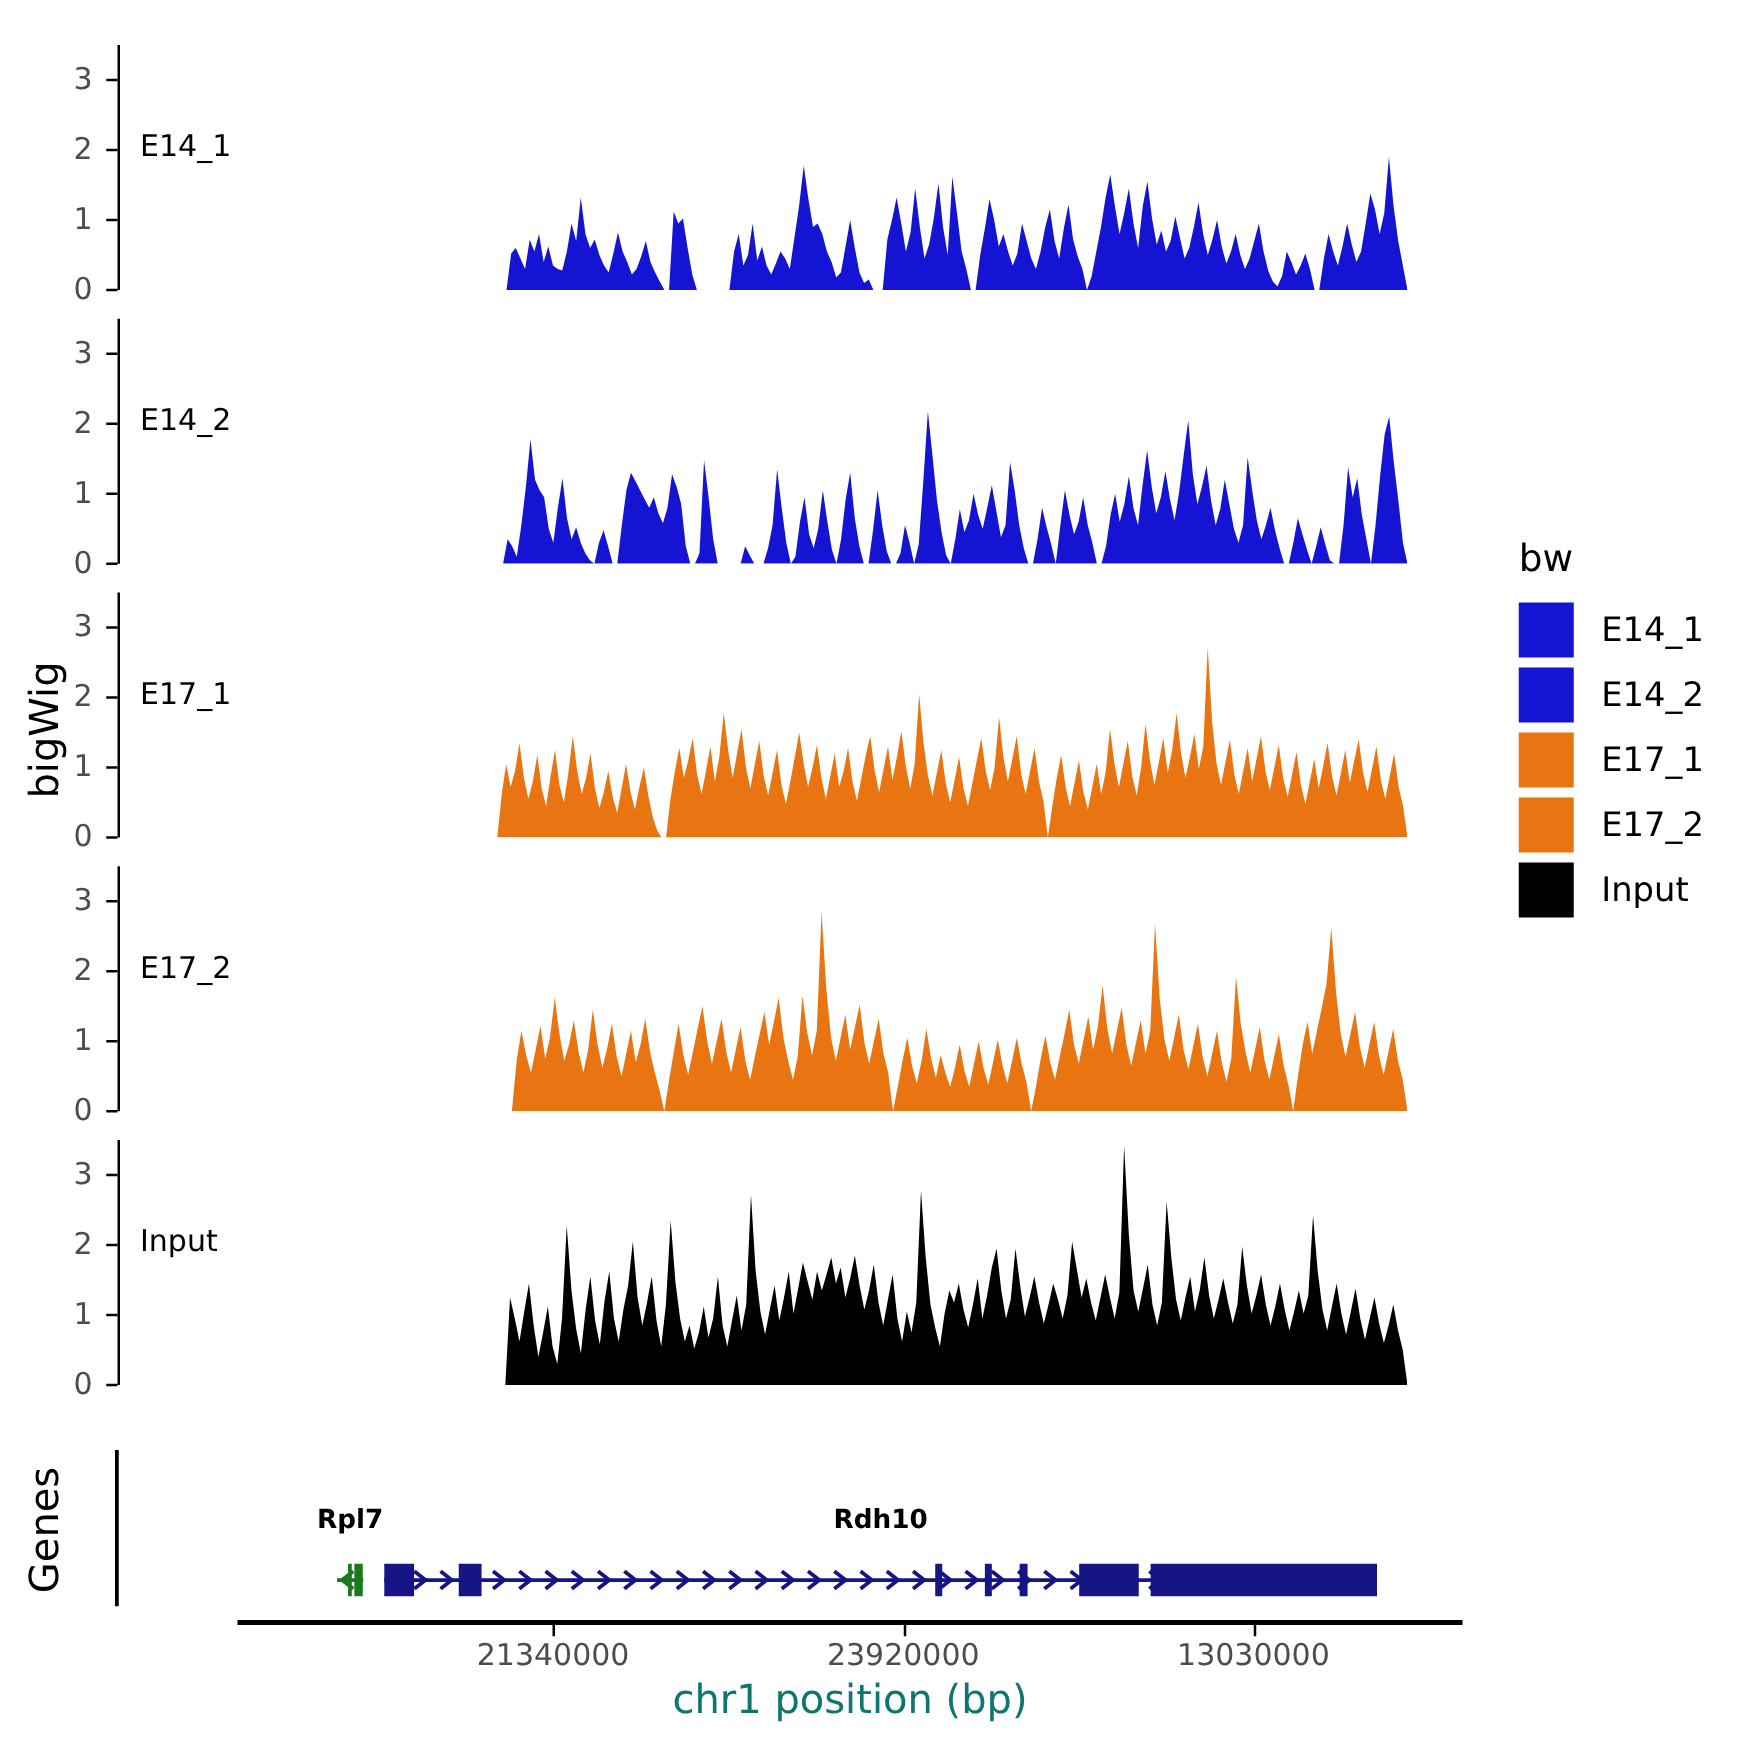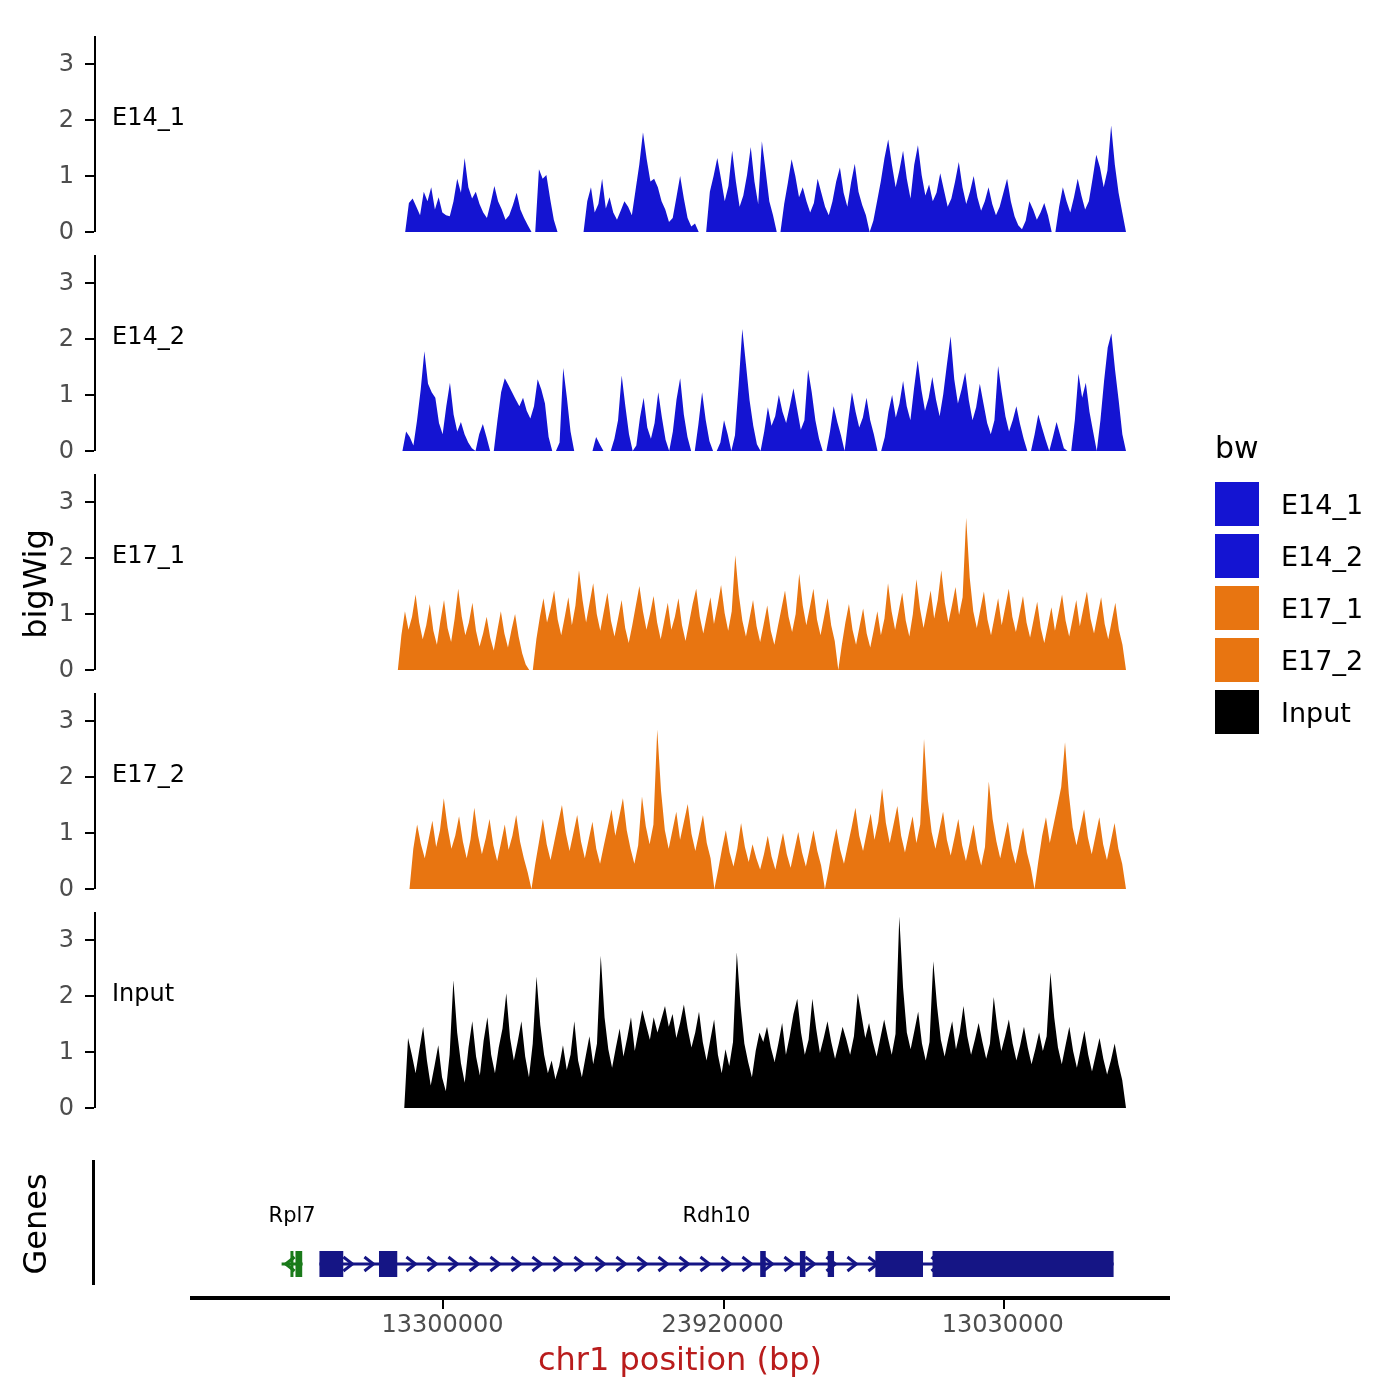--- a/index.html
+++ b/index.html
@@ -22,21 +22,21 @@
   .plotarea{position:absolute;overflow:hidden;}
   .plotarea svg{display:block;}
   .trackname{position:absolute;font-size:24px;color:#000;white-space:nowrap;}
 
   
   .genepanel{position:absolute;}
   .geneaxis{position:absolute;width:2px;background:#000;}
   .xtick{position:absolute;width:2px;height:9px;background:#000;}
   .xticklab{position:absolute;font-size:24px;color:#4d4d4d;text-align:center;
             width:180px;line-height:1;}
-  .xaxistitle{position:absolute;font-size:32px;color:#b91c1c;text-align:center;}
+  .xaxistitle{position:absolute;font-size:32px;color:#0f766e;text-align:center;}
 
   
   .legend{position:absolute;text-align:right;}
   .legtitle{position:absolute;font-size:30px;color:#000;}
   .legrow{position:absolute;display:flex;align-items:center;}
   .legswatch{width:44px;height:44px;display:block;}
   .leglabel{font-size:27px;color:#000;margin-left:22px;white-space:nowrap;}
 </style>
 </head>
 <body>
@@ -130,21 +130,21 @@
         <div class="plotarea" style="left: 144px; top: 0px; width: 888px; height: 196px;">
           <svg width="888" height="196">
             <polygon points="0,196 0.00,196.00 3.78,196.00 7.56,196.00 11.34,196.00 15.11,196.00 18.89,196.00 22.67,196.00 26.45,196.00 30.23,196.00 34.01,196.00 37.79,196.00 41.57,196.00 45.34,196.00 49.12,196.00 52.90,196.00 56.68,196.00 60.46,196.00 64.24,196.00 68.02,196.00 71.80,196.00 75.57,196.00 79.35,196.00 83.13,196.00 86.91,196.00 90.69,196.00 94.47,196.00 98.25,196.00 102.03,196.00 105.80,196.00 109.58,196.00 113.36,196.00 117.14,196.00 120.92,196.00 124.70,196.00 128.48,196.00 132.26,196.00 136.03,196.00 139.81,196.00 143.59,196.00 147.37,196.00 151.15,196.00 154.93,196.00 158.71,196.00 162.49,196.00 166.26,196.00 170.04,126.00 173.82,142.80 177.60,161.28 181.38,137.20 185.16,114.80 188.94,148.40 192.71,173.60 196.49,154.00 200.27,133.28 204.05,165.20 207.83,179.20 211.61,142.80 215.39,68.32 219.17,120.40 222.94,151.20 226.72,170.80 230.50,135.52 234.28,109.20 238.06,144.48 241.84,163.52 245.62,128.80 249.40,105.28 253.17,142.80 256.95,161.28 260.73,135.52 264.51,116.48 268.29,81.20 272.07,126.00 275.85,148.40 279.63,129.92 283.40,109.20 287.18,144.48 290.96,165.20 294.74,131.60 298.52,64.40 302.30,113.12 306.08,142.80 309.86,161.28 313.63,148.40 317.41,166.88 321.19,154.00 324.97,133.28 328.75,157.92 332.53,142.80 336.31,109.20 340.09,148.40 343.86,165.20 347.64,144.48 351.42,124.32 355.20,152.32 358.98,131.60 362.76,43.68 366.54,105.28 370.31,137.20 374.09,155.68 377.87,135.52 381.65,116.48 385.43,144.48 389.21,126.00 392.99,105.28 396.77,138.88 400.54,118.72 404.32,98.00 408.10,113.12 411.88,127.68 415.66,105.28 419.44,120.40 423.22,107.52 427.00,94.08 430.77,114.80 434.55,101.92 438.33,126.00 442.11,110.88 445.89,92.40 449.67,116.48 453.45,135.52 457.23,120.40 461.00,99.68 464.78,129.92 468.56,148.40 472.34,127.68 476.12,107.52 479.90,142.80 483.68,161.28 487.46,137.20 491.23,154.00 495.01,129.92 498.79,40.32 502.57,94.08 506.35,131.60 510.13,150.08 513.91,165.20 517.69,138.88 521.46,120.40 525.24,129.92 529.02,114.80 532.80,135.52 536.58,150.08 540.36,131.60 544.14,110.88 547.91,142.80 551.69,124.32 555.47,101.92 559.25,86.80 563.03,120.40 566.81,142.80 570.59,127.68 574.37,86.80 578.14,116.48 581.92,141.12 585.70,126.00 589.48,109.20 593.26,129.92 597.04,146.72 600.82,131.60 604.60,114.80 608.37,127.68 612.15,142.80 615.93,124.32 619.71,81.20 623.49,103.60 627.27,126.00 631.05,110.88 634.83,129.92 638.60,144.48 642.38,126.00 646.16,107.52 649.94,126.00 653.72,142.80 657.50,122.08 661.28,4.48 665.06,75.60 668.83,120.40 672.61,137.20 676.39,118.72 680.17,99.68 683.95,131.60 687.73,148.40 691.51,129.92 695.29,49.28 699.06,94.08 702.84,127.68 706.62,144.48 710.40,126.00 714.18,109.20 717.96,137.20 721.74,120.40 725.51,94.08 729.29,124.32 733.07,142.80 736.85,127.68 740.63,110.88 744.41,129.92 748.19,146.72 751.97,131.60 755.74,85.12 759.52,116.48 763.30,138.88 767.08,124.32 770.86,107.52 774.64,131.60 778.42,148.40 782.20,133.28 785.97,114.80 789.75,135.52 793.53,152.32 797.31,137.20 801.09,120.40 804.87,138.88 808.65,124.32 812.43,60.48 816.20,105.28 819.98,135.52 823.76,152.32 827.54,133.28 831.32,114.80 835.10,138.88 838.88,155.68 842.66,137.20 846.43,118.72 850.21,142.80 853.99,159.60 857.77,142.80 861.55,126.00 865.33,146.72 869.11,162.40 872.89,148.40 876.66,131.60 880.44,152.32 884.22,168.00 888.00,196.00 888,196" fill="#000000"></polygon>
           </svg>
         </div>
       </div>
     </div>
 
   <div class="genepanel" style="left:92px;top:1160px;width:1090px;height:130px;">
     <div class="geneaxis" style="left:0;top:0;width:3px;height:125px;"></div>
-    <div id="genes-svg-holder" style="position:absolute;left:12px;top:0;width:1090px;height:130px;"><svg width="1090" height="130">
+    <div id="genes-svg-holder" style="position:absolute;left:0;top:0;width:1090px;height:130px;font-weight:bold;"><svg width="1090" height="130">
           <text x="188.1198738170347" y="62" text-anchor="middle" font-size="21" font-family="&quot;DejaVu Sans&quot;,&quot;Liberation Sans&quot;,sans-serif" fill="#000">Rpl7</text>
           <line x1="177.61514195583595" x2="198.62460567823342" y1="104" y2="104" stroke="#1A7A1A" stroke-width="3"></line>
           <path d="M190.61514195583595,97 L181.61514195583595,104 L190.61514195583595,111" fill="none" stroke="#1A7A1A" stroke-width="3"></path>
           <rect x="186.4391167192429" y="91" width="3" height="26" fill="#1A7A1A"></rect>
           <rect x="191.48138801261828" y="91" width="6.7230283911671895" height="26" fill="#1A7A1A"></rect>
           <text x="612.5110410094637" y="62" text-anchor="middle" font-size="21" font-family="&quot;DejaVu Sans&quot;,&quot;Liberation Sans&quot;,sans-serif" fill="#000">Rdh10</text>
           <line x1="215.4321766561514" x2="1009.5899053627761" y1="104" y2="104" stroke="#151585" stroke-width="3"></line>
           <path d="M218.4321766561514,97 L227.4321766561514,104 L218.4321766561514,111" fill="none" stroke="#151585" stroke-width="3"></path>
           <path d="M239.4321766561514,97 L248.4321766561514,104 L239.4321766561514,111" fill="none" stroke="#151585" stroke-width="3"></path>
           <path d="M260.4321766561514,97 L269.4321766561514,104 L260.4321766561514,111" fill="none" stroke="#151585" stroke-width="3"></path>
@@ -189,21 +189,21 @@
           <rect x="695.8976025236593" y="91" width="5.559104100946378" height="26" fill="#151585"></rect>
           <rect x="723.6931230283913" y="91" width="6.353261829653004" height="26" fill="#151585"></rect>
           <rect x="771.3425867507888" y="91" width="47.64946372239753" height="26" fill="#151585"></rect>
           <rect x="828.5219432176657" y="91" width="181.06796214511044" height="26" fill="#151585"></rect>
         </svg></div>
   </div>
 
   <div style="position:absolute;left:190px;top:1296px;width:980px;height:4px;background:#000;"></div>
   <div id="xticks">
       <div class="xtick" style="left: 442.492px; top: 1300px;"></div>
-      <div class="xticklab" style="left: 352.492px; top: 1312px;">13300000</div>
+      <div class="xticklab" style="left: 352.492px; top: 1312px;">21340000</div>
       <div class="xtick" style="left: 722.618px; top: 1300px;"></div>
       <div class="xticklab" style="left: 632.618px; top: 1312px;">23920000</div>
       <div class="xtick" style="left: 1002.74px; top: 1300px;"></div>
       <div class="xticklab" style="left: 912.744px; top: 1312px;">13030000</div>
     </div>
   <div class="xaxistitle" style="left:390px;top:1340px;width:580px;">chr1 position (bp)</div>
 
   <div class="legend" style="left:1215px;top:430px;width:180px;height:290px;">
     <div class="legtitle" style="left:0;top:0;">bw</div>
     <div id="legrows">

